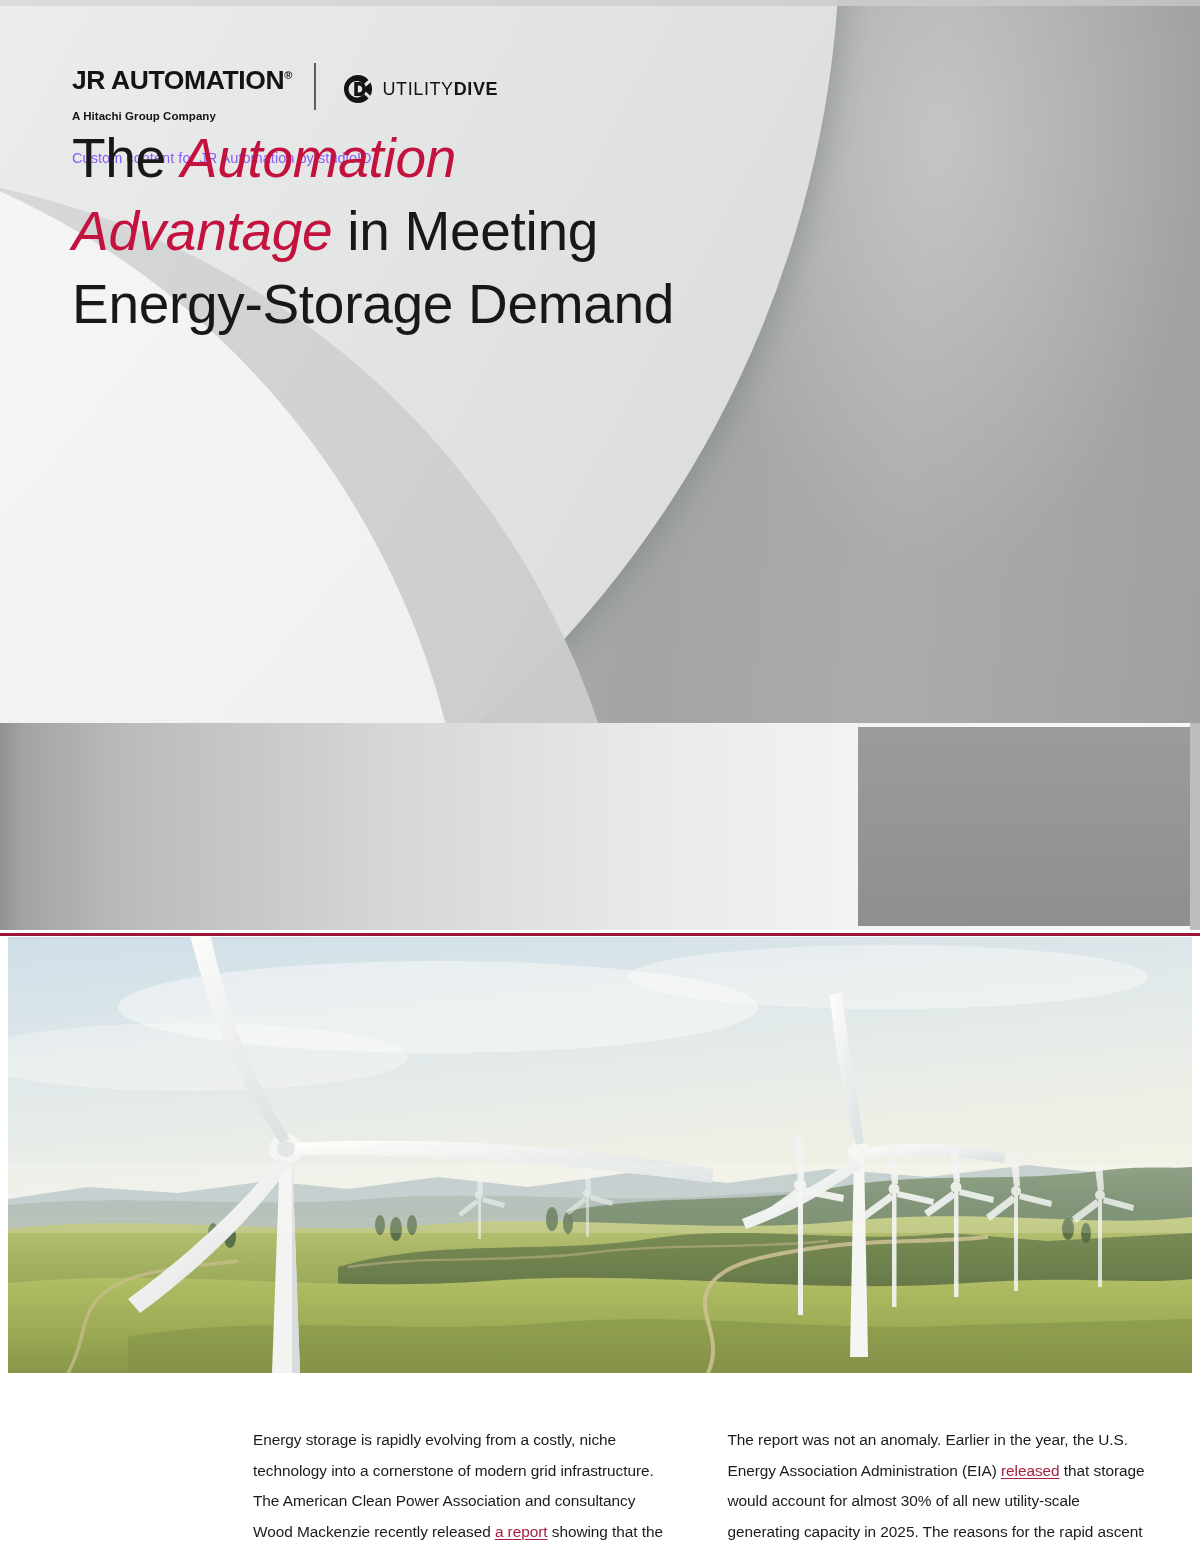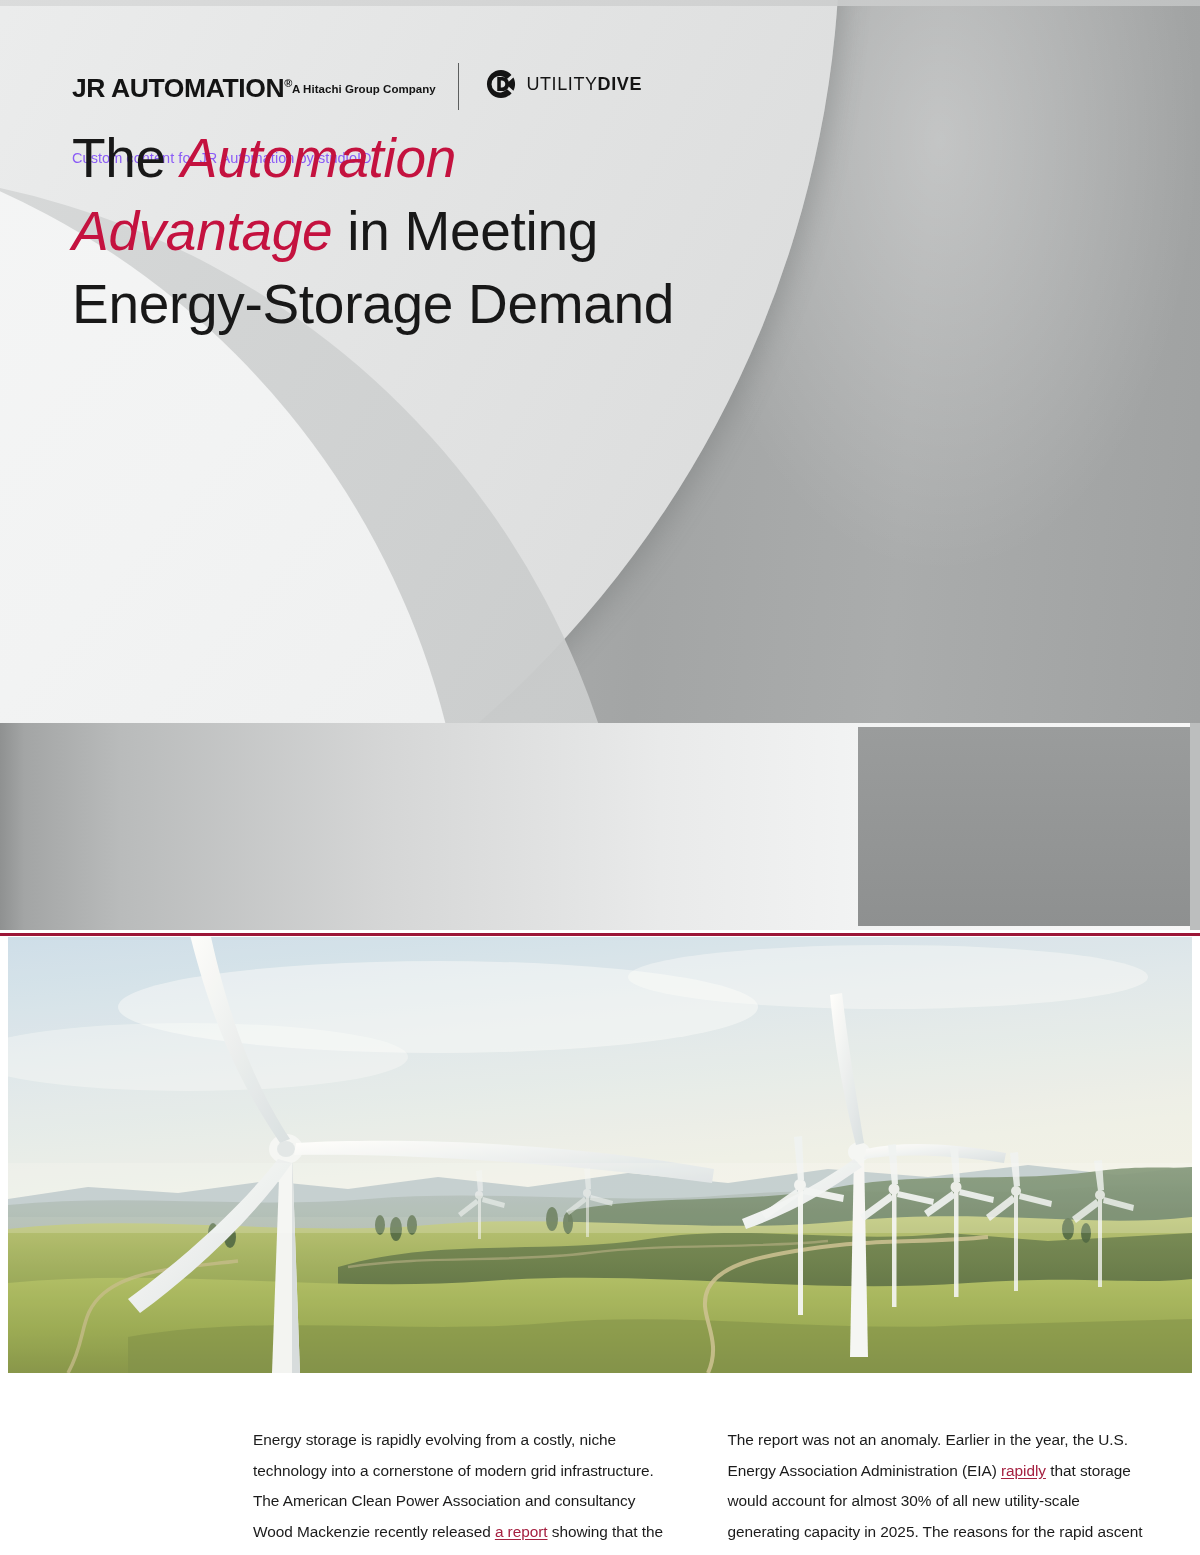--- a/index.html
+++ b/index.html
@@ -125,38 +125,38 @@
   .logos {
     position: absolute;
     left: 72px;
     top: 67px;
     display: flex;
     align-items: center;
     z-index: 4;
   }
   .jr-logo {
     display: flex;
-    flex-direction: row;
+    flex-direction: column;
     justify-content: center;
   }
   .jr-name {
     font-size: 26.5px;
     font-weight: 700;
     letter-spacing: -0.4px;
     color: #141414;
     white-space: nowrap;
     line-height: 1;
   }
   .jr-name sup {
     font-size: 11px;
     vertical-align: super;
     font-weight: 700;
   }
   .jr-sub {
-    margin-top: 8px;
+    margin-top: 16px;
     font-size: 11.5px;
     font-weight: 700;
     color: #141414;
     letter-spacing: 0.05px;
     white-space: nowrap;
   }
   .logo-divider {
     width: 1.6px;
     height: 47px;
     background: #5c5e5e;
@@ -435,17 +435,17 @@
 
       <rect x="0" y="226" width="1184" height="70" fill="#ffffff" opacity="0.18"></rect>
 
       <rect x="0" y="0" width="1184" height="436" fill="#fff6d8" opacity="0.10"></rect>
     </svg>
   </div>
 
   <div class="body-copy">
     <div class="cols">
       <p class="col" id="col-0"><span>Energy storage is rapidly evolving from a costly, niche technology into a cornerstone of modern grid infrastructure. The American Clean Power Association and consultancy Wood Mackenzie recently released </span><a href="#">a report</a><span> showing that the U.S. added a record 2 gigawatts of energy storage in</span></p>
-      <p class="col" id="col-1"><span>The report was not an anomaly. Earlier in the year, the U.S. Energy Association Administration (EIA) </span><a href="#">rapidly</a><span> that storage would account for almost 30% of all new utility-scale generating capacity in 2025. The reasons for the rapid ascent of energy storage are many and include its critical role in supporting</span></p>
+      <p class="col" id="col-1"><span>The report was not an anomaly. Earlier in the year, the U.S. Energy Association Administration (EIA) </span><a href="#">released</a><span> that storage would account for almost 30% of all new utility-scale generating capacity in 2025. The reasons for the rapid ascent of energy storage are many and include its critical role in supporting</span></p>
     </div>
   </div>
 
 </div>
 
 </body></html>

